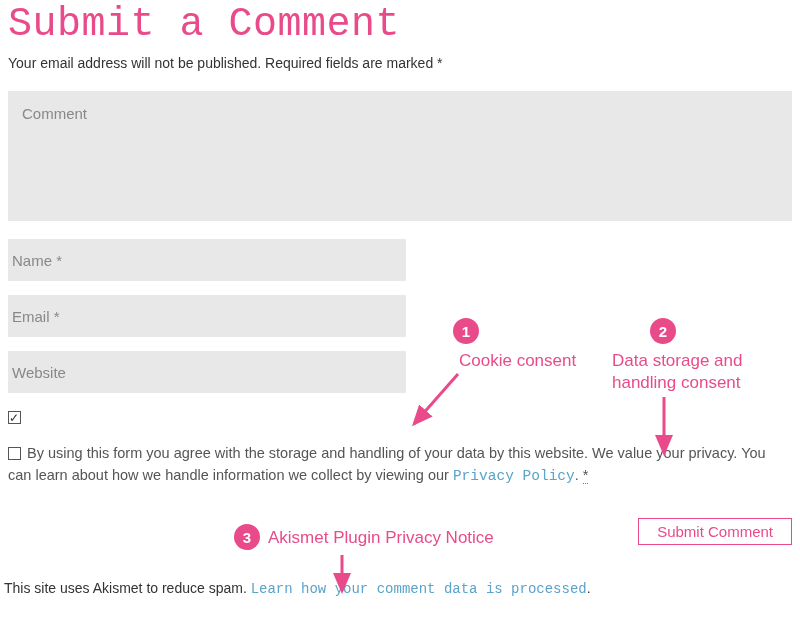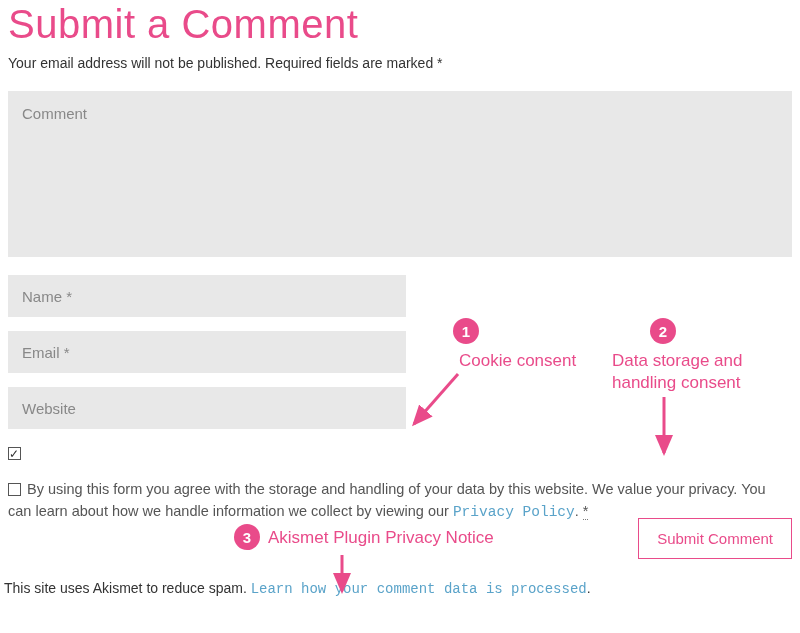--- a/index.html
+++ b/index.html
@@ -6,53 +6,53 @@
   body {
     font-family: Arial, Helvetica, sans-serif;
     background: #fff;
     width: 800px;
     height: 633px;
     position: relative;
     padding: 0 8px;
     color: #444;
   }
   .title {
-    font-family: Liberation Sans, sans-serif;
+    font-family: Liberation Mono, monospace;
     font-size: 40px;
     color: #e94b8a;
     font-weight: normal;
     padding-top: 2px;
     padding-bottom: 8px;
     letter-spacing: 0.5px;
   }
   .notice {
     font-size: 14px;
     color: #333;
     margin-bottom: 20px;
   }
   .comment-box {
     width: 784px;
-    height: 166px;
+    height: 130px;
     background: #e8e8e8;
     border: none;
     padding: 14px 14px;
     font-size: 15px;
     color: #888;
     resize: none;
     font-family: inherit;
     border-bottom-right-radius: 0;
   }
   .comment-box::placeholder { color: #888; }
   .field {
     display: block;
     width: 398px;
     height: 42px;
     background: #e8e8e8;
     border: none;
-    padding: 0 14px;
+    padding: 0 4px;
     font-size: 15px;
     color: #888;
     margin-top: 14px;
     font-family: inherit;
   }
   .field::placeholder { color: #888; }
   .cb-row {
     font-size: 14.5px;
     color: #555;
     margin-top: 14px;
@@ -77,21 +77,21 @@
   }
   .link { color: #5aa3c9; text-decoration: none; font-family: Liberation Mono, monospace; }
   .asterisk-dotted { border-bottom: 1px dotted #777; }
   .submit-btn {
     position: absolute;
     right: 8px;
     top: 518px;
     background: #fff;
     border: 1.5px solid #e94b8a;
     color: #e94b8a;
-    padding: 11px 18px;
+    padding: 4px 18px;
     font-size: 15px;
     font-family: inherit;
     cursor: pointer;
   }
   .akismet-line {
     position: absolute;
     left: 4px;
     top: 580px;
     font-size: 14px;
     color: #333;

